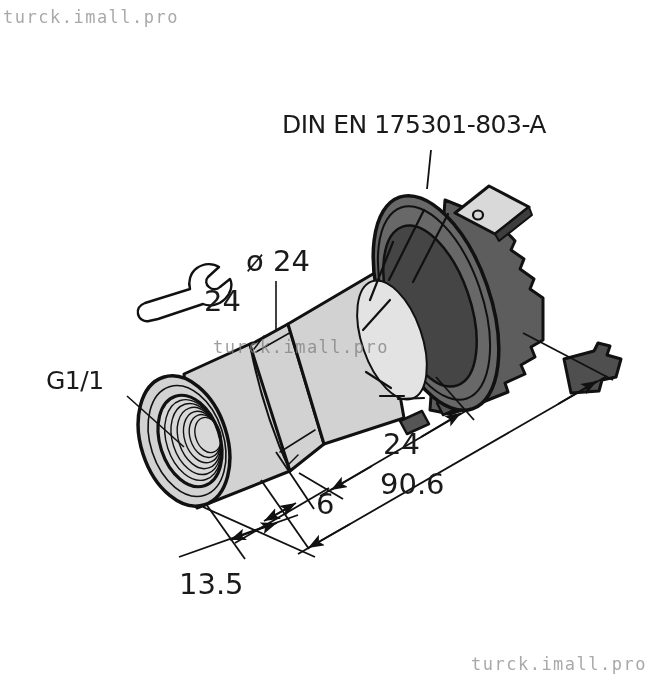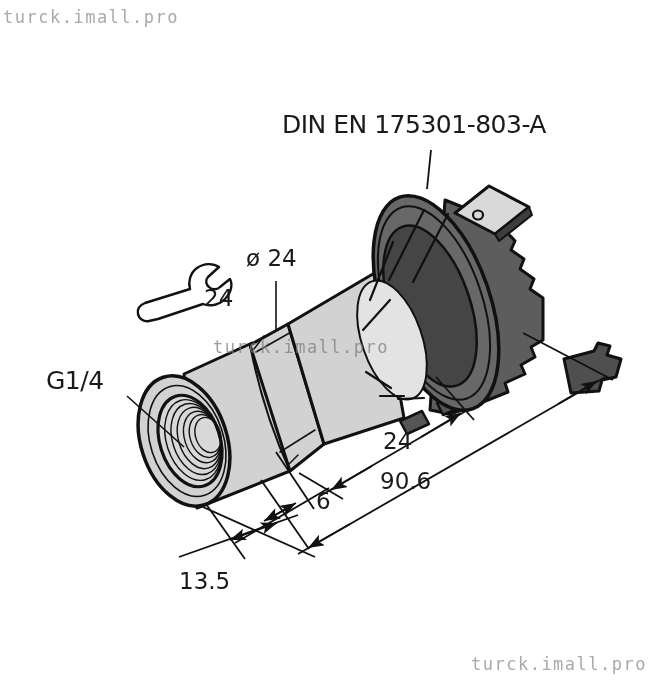--- a/index.html
+++ b/index.html
@@ -1,21 +1,21 @@
 <!DOCTYPE html>
 <html><head>
 <meta charset="utf-8">
 <style>
   html,body{margin:0;padding:0;background:#fff;}
   #stage{position:relative;width:653px;height:700px;background:#ffffff;overflow:hidden;
          font-family:"DejaVu Sans","Liberation Sans",sans-serif;color:#1a1a1a;}
   svg{position:absolute;left:0;top:0;}
   .lbl{position:absolute;white-space:nowrap;line-height:1;color:#1a1a1a;}
   .big{font-size:25px;letter-spacing:-0.5px;text-align:right;}
-  .dim{font-size:23px;}
+  .dim{font-size:29px;}
   .wm{position:absolute;font-family:"DejaVu Sans Mono","Liberation Mono",monospace;
       font-size:17px;letter-spacing:1.5px;color:#a9a9a9;white-space:nowrap;}
   .wm-center{color:rgba(125,125,125,0.75);}
 </style>
 </head>
 <body>
 
 <div id="stage">
 
   <svg width="653" height="700" viewBox="0 0 653 700">
@@ -126,19 +126,19 @@
     </g>
   </svg>
 
   <div class="wm" style="left:3px;top:7px;">turck.imall.pro</div>
   <div class="wm wm-center" style="left:213px;top:337px;">turck.imall.pro</div>
   <div class="wm" style="right:6px;top:654px;">turck.imall.pro</div>
 
   <div class="lbl big" style="left:282px;top:112px;">DIN EN 175301-803-A</div>
   <div class="lbl dim" style="left:246px;top:247px;">ø 24</div>
   <div class="lbl dim" style="left:204px;top:287px;">24</div>
-  <div class="lbl big" style="left:46px;top:368px;">G1/4</div>
+  <div class="lbl big" style="left:46px;top:368px;">G1/1</div>
 
   <div class="lbl dim" style="left:383px;top:430px;">24</div>
   <div class="lbl dim" style="left:380px;top:470px;">90.6</div>
   <div class="lbl dim" style="left:316px;top:490px;">6</div>
   <div class="lbl dim" style="left:179px;top:534px;margin-top:36px;">13.5</div>
 </div>
 
 </body></html>

